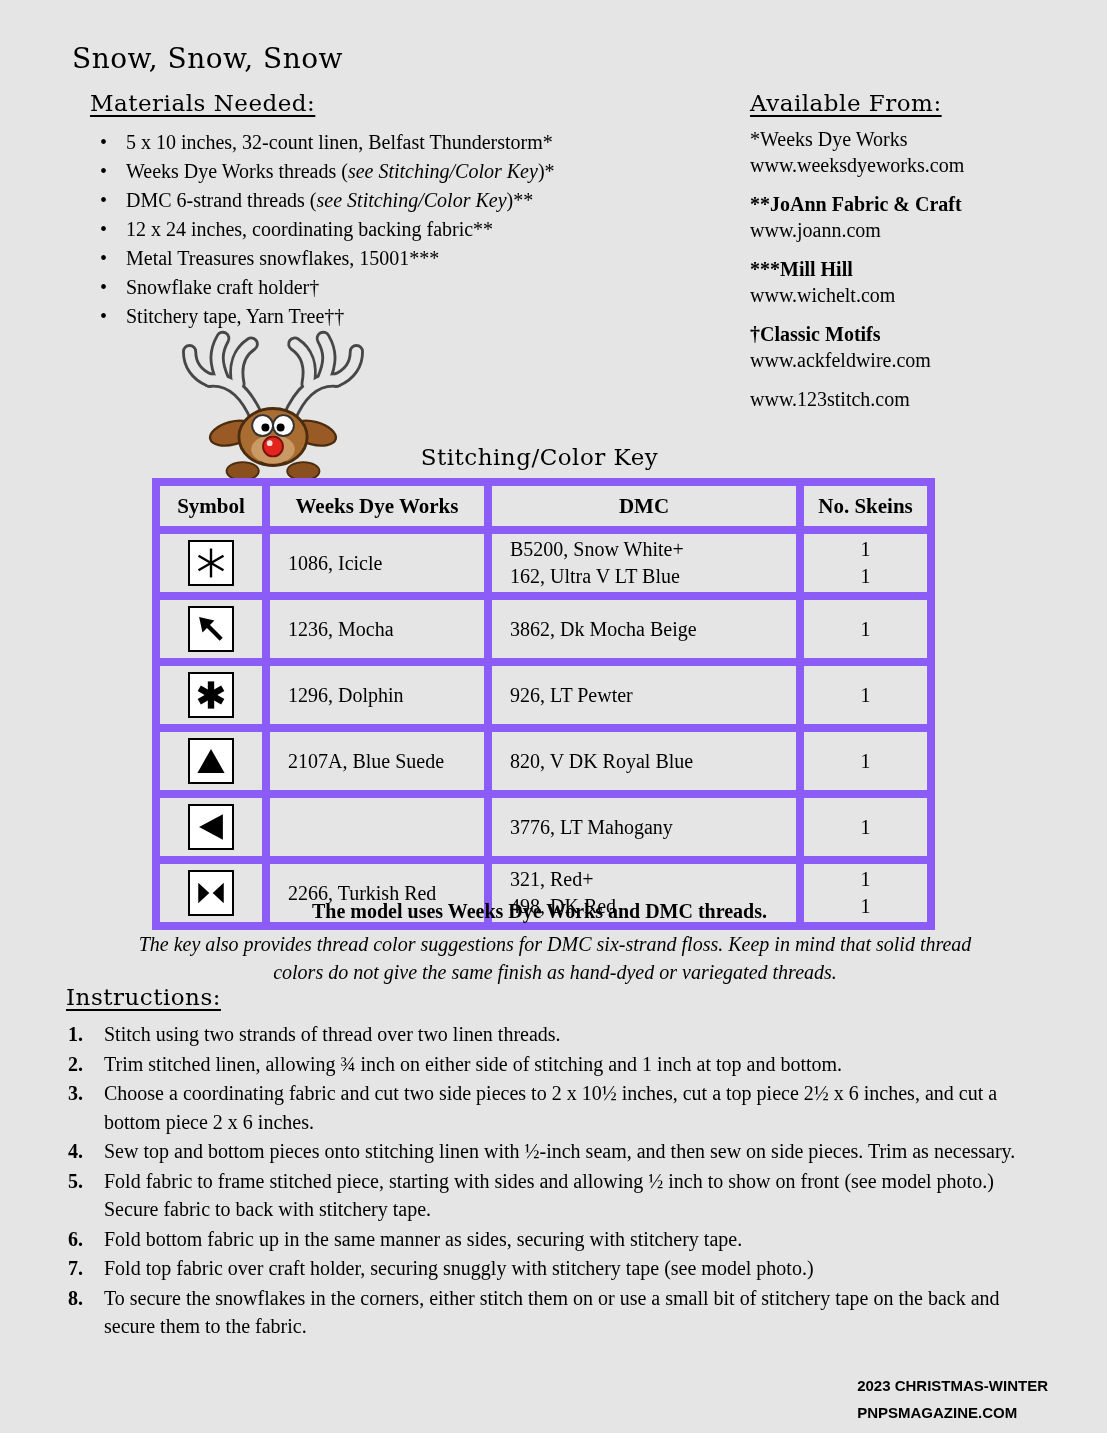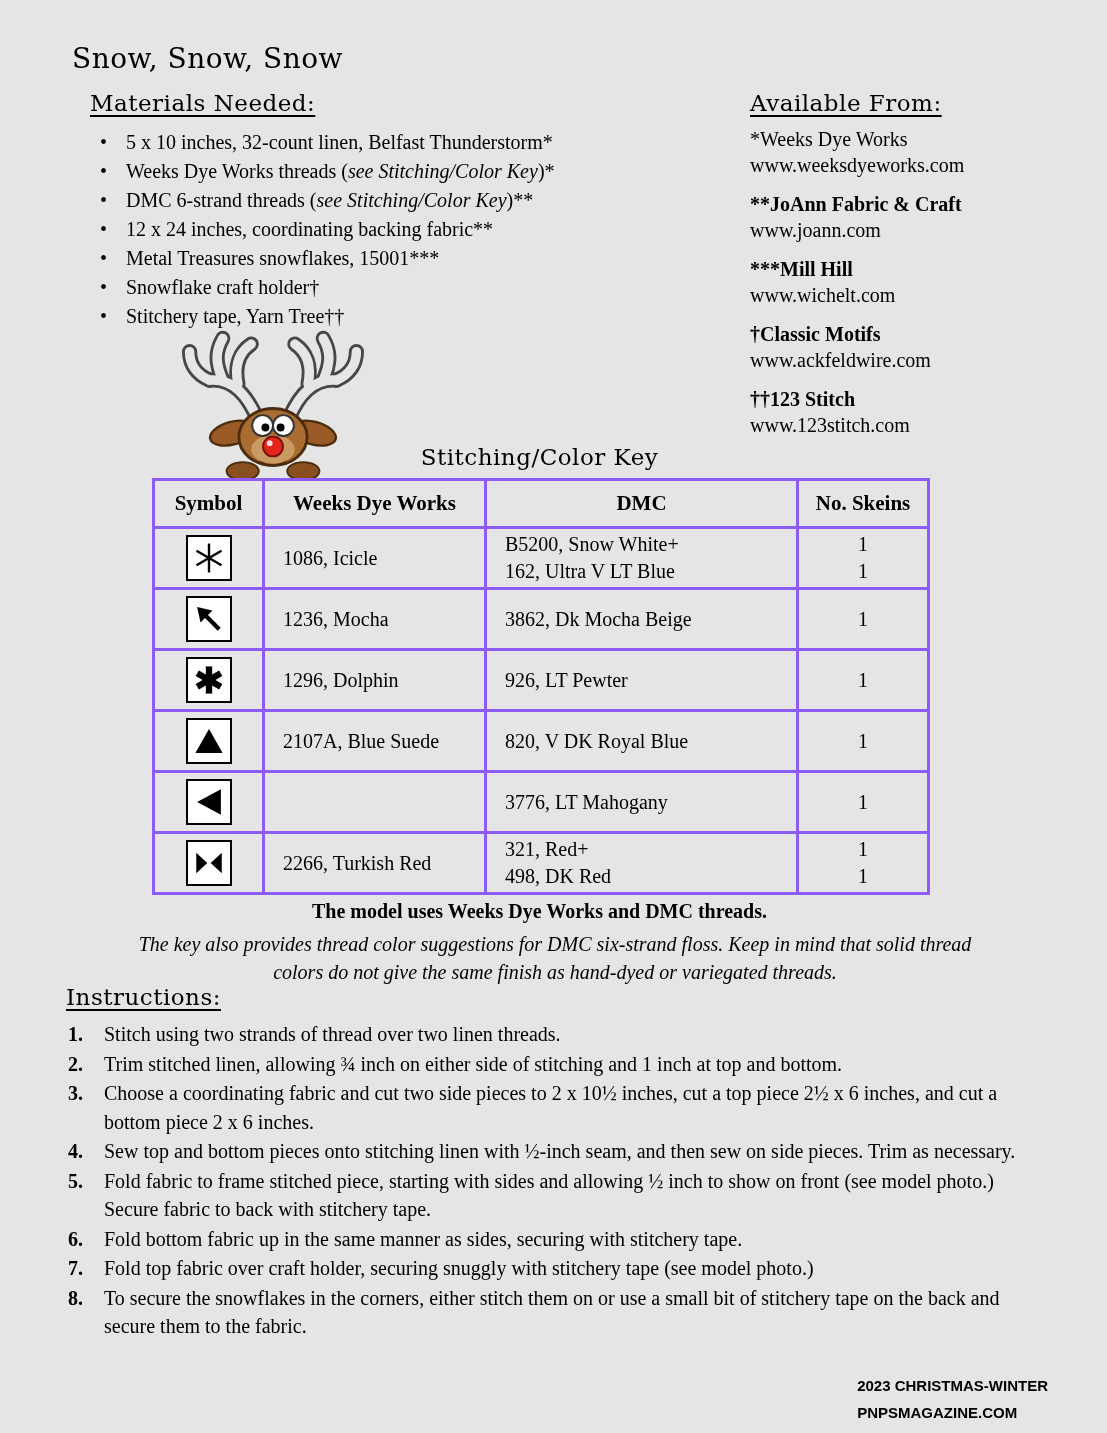--- a/index.html
+++ b/index.html
@@ -24,21 +24,21 @@
   .available h2 { font-size:23px; margin-bottom:10px; }
   .avail-entry { margin-bottom:13px; font-size:20px; line-height:26px; }
   .avail-name.bold { font-weight:bold; }
 
   .reindeer { position:absolute; left:164px; top:318px; width:218px; height:164px; }
   .reindeer svg { width:100%; height:100%; }
 
   .key-heading { position:absolute; left:152px; top:444px; width:775px; text-align:center; font-size:23px; }
 
   table.color-key { position:absolute; left:152px; top:478px; width:775px; border-collapse:collapse; table-layout:fixed; }
-  .color-key th, .color-key td { border:3px solid #8b5cf6; }
+  .color-key th, .color-key td { border:8px solid #8b5cf6; }
   .color-key th { font-size:21px; height:48px; text-align:center; font-weight:bold; }
   .color-key td { font-size:20px; height:60px; vertical-align:middle; }
   td.weeks-cell, td.dmc-cell { text-align:left; padding-left:18px; }
   td.skeins-cell { text-align:center; }
   td.sym-cell { text-align:center; }
   .sym-box { width:46px; height:46px; border:2px solid #000; margin:6px auto; display:flex; align-items:center; justify-content:center; background:#fff; }
   .cell-line { line-height:27px; }
 
   .model-note { position:absolute; left:152px; top:900px; width:775px; text-align:center; font-weight:bold; font-size:20px; }
   .key-note { position:absolute; left:130px; top:930px; width:850px; text-align:center; font-style:italic; font-size:20px; line-height:28px; }
@@ -86,21 +86,20 @@
         </div>
         <div class="avail-entry">
           <div class="avail-name bold">***Mill Hill</div>
           <div class="avail-url">www.wichelt.com</div>
         </div>
         <div class="avail-entry">
           <div class="avail-name bold">†Classic Motifs</div>
           <div class="avail-url">www.ackfeldwire.com</div>
         </div>
         <div class="avail-entry">
-          <div class="avail-name bold">††123 Stitch</div>
           <div class="avail-url">www.123stitch.com</div>
         </div>
       </div>
   </section>
 
   <div class="reindeer">
     <svg viewBox="0 0 230 170">
 
       <g stroke="#474747" stroke-width="16" fill="none" stroke-linecap="round">
         <path d="M 98 104 C 86 76, 70 62, 48 64"></path>

